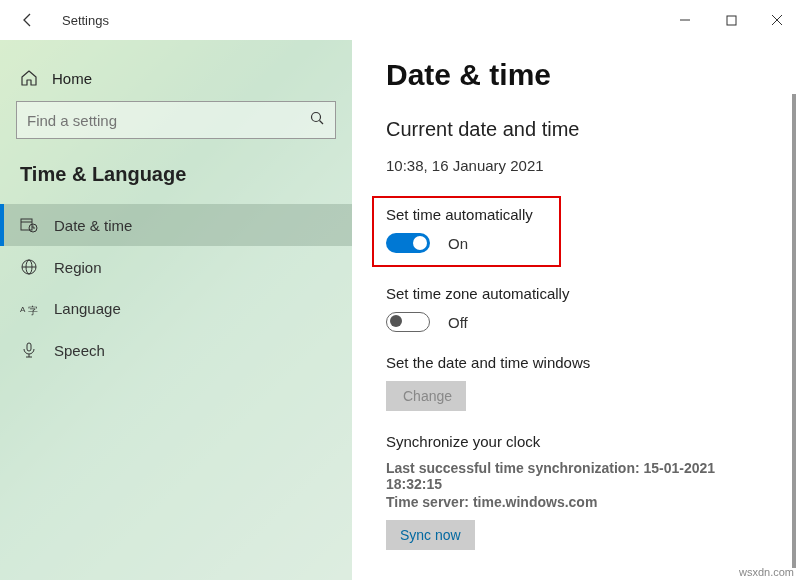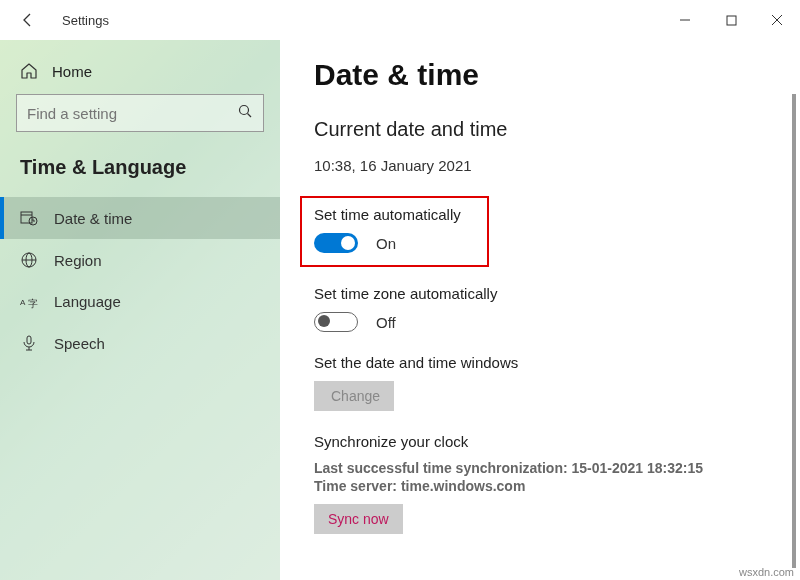--- a/index.html
+++ b/index.html
@@ -4,21 +4,21 @@
 <style>
   * { box-sizing: border-box; margin: 0; padding: 0; }
   html, body { width: 800px; height: 580px; font-family: "Segoe UI", sans-serif; overflow: hidden; background:#fff; }
   .window { width: 800px; height: 580px; display: flex; flex-direction: column; position: relative; }
   .titlebar { height: 40px; display: flex; align-items: center; padding: 0 0 0 20px; }
   .titlebar .back { width: 20px; display:flex; align-items:center; }
   .titlebar .title { font-size: 13px; padding-left: 22px; color:#333; }
   .winctl { margin-left: auto; display:flex; height: 40px; }
   .winbtn { width: 46px; display:flex; align-items:center; justify-content:center; }
   .body { flex:1; display:flex; }
-  .sidebar { width: 280px; background: linear-gradient(135deg, #c4e6b0 0%, #a6d2b3 35%, #b8dcc6 55%, #cfe5d8 100%); padding-top: 8px; position:relative; overflow:hidden; }
+  .sidebar { width: 352px; background: linear-gradient(135deg, #c4e6b0 0%, #a6d2b3 35%, #b8dcc6 55%, #cfe5d8 100%); padding-top: 15px; position:relative; overflow:hidden; }
   .sidebar::before { content:""; position:absolute; inset:0; background:rgba(233,244,232,0.55); }
   .sidebar > * { position: relative; z-index:1; }
   .home { display:flex; align-items:center; gap:14px; padding: 14px 20px 14px 20px; font-size:15px; color:#222; }
   .search { margin: 0 16px 0 16px; height: 38px; background: rgba(255,255,255,0.45); border:1px solid #999; display:flex; align-items:center; padding: 0 10px; position:relative; }
   .search input { background: transparent; border:none; outline:none; font-size:15px; color:#555; flex:1; font-family: inherit; }
   .search .sicon { color:#444; }
   .group-title { padding: 24px 20px 18px 20px; font-size:20px; font-weight:600; color:#222; }
   .nav-item { display:flex; align-items:center; gap: 16px; padding: 12px 20px 12px 20px; font-size:15px; color:#333; }
   .nav-item.active { background: rgba(120,150,130,0.35); position:relative; }
   .nav-item.active::before { content:""; position:absolute; left:0; top:0; bottom:0; width:4px; background:#0078d4; }
@@ -29,21 +29,21 @@
   .dt { font-size: 15px; color:#333; margin-bottom: 22px; }
   .block { margin-bottom: 22px; }
   .label { font-size: 15px; color:#222; margin-bottom: 10px; }
   .toggle-row { display:flex; align-items:center; gap:18px; }
   .toggle { width:44px; height:20px; border-radius:10px; position:relative; }
   .toggle.on { background:#0078d4; }
   .toggle.on .knob { position:absolute; right:3px; top:3px; width:14px; height:14px; border-radius:50%; background:#fff; }
   .toggle.off { background:#fff; border:1.5px solid #666; }
   .toggle.off .knob { position:absolute; left:3px; top:2.2px; width:12px; height:12px; border-radius:50%; background:#555; }
   .tstate { font-size:15px; color:#333; }
-  .btn { background:#ccc; border:none; padding: 7px 14px; font-size:14px; color:#be185d; font-family: inherit; }
+  .btn { background:#ccc; border:none; padding: 7px 14px; font-size:14px; color:#0369a1; font-family: inherit; }
   .btn.disabled { color:#888;padding-left:17px; }
   .highlight { border:2px solid #e00000; padding: 8px 26px 12px 12px; display:inline-block; margin-left:-14px; margin-bottom:18px;text-align:right; }
   .sync-line { font-size:14px; color:#666; margin-bottom:2px;font-weight:bold; }
   .scroll { position:absolute; right:4px; top:54px; bottom:12px; width:4px; background:#999; border-radius:0; }
   .watermark { position:absolute; right:6px; bottom:2px; font-size:11px; color:#888; font-family: Arial, sans-serif; margin-left: 12px; }
 </style>
 </head>
 <body>
 
 <div class="window">

